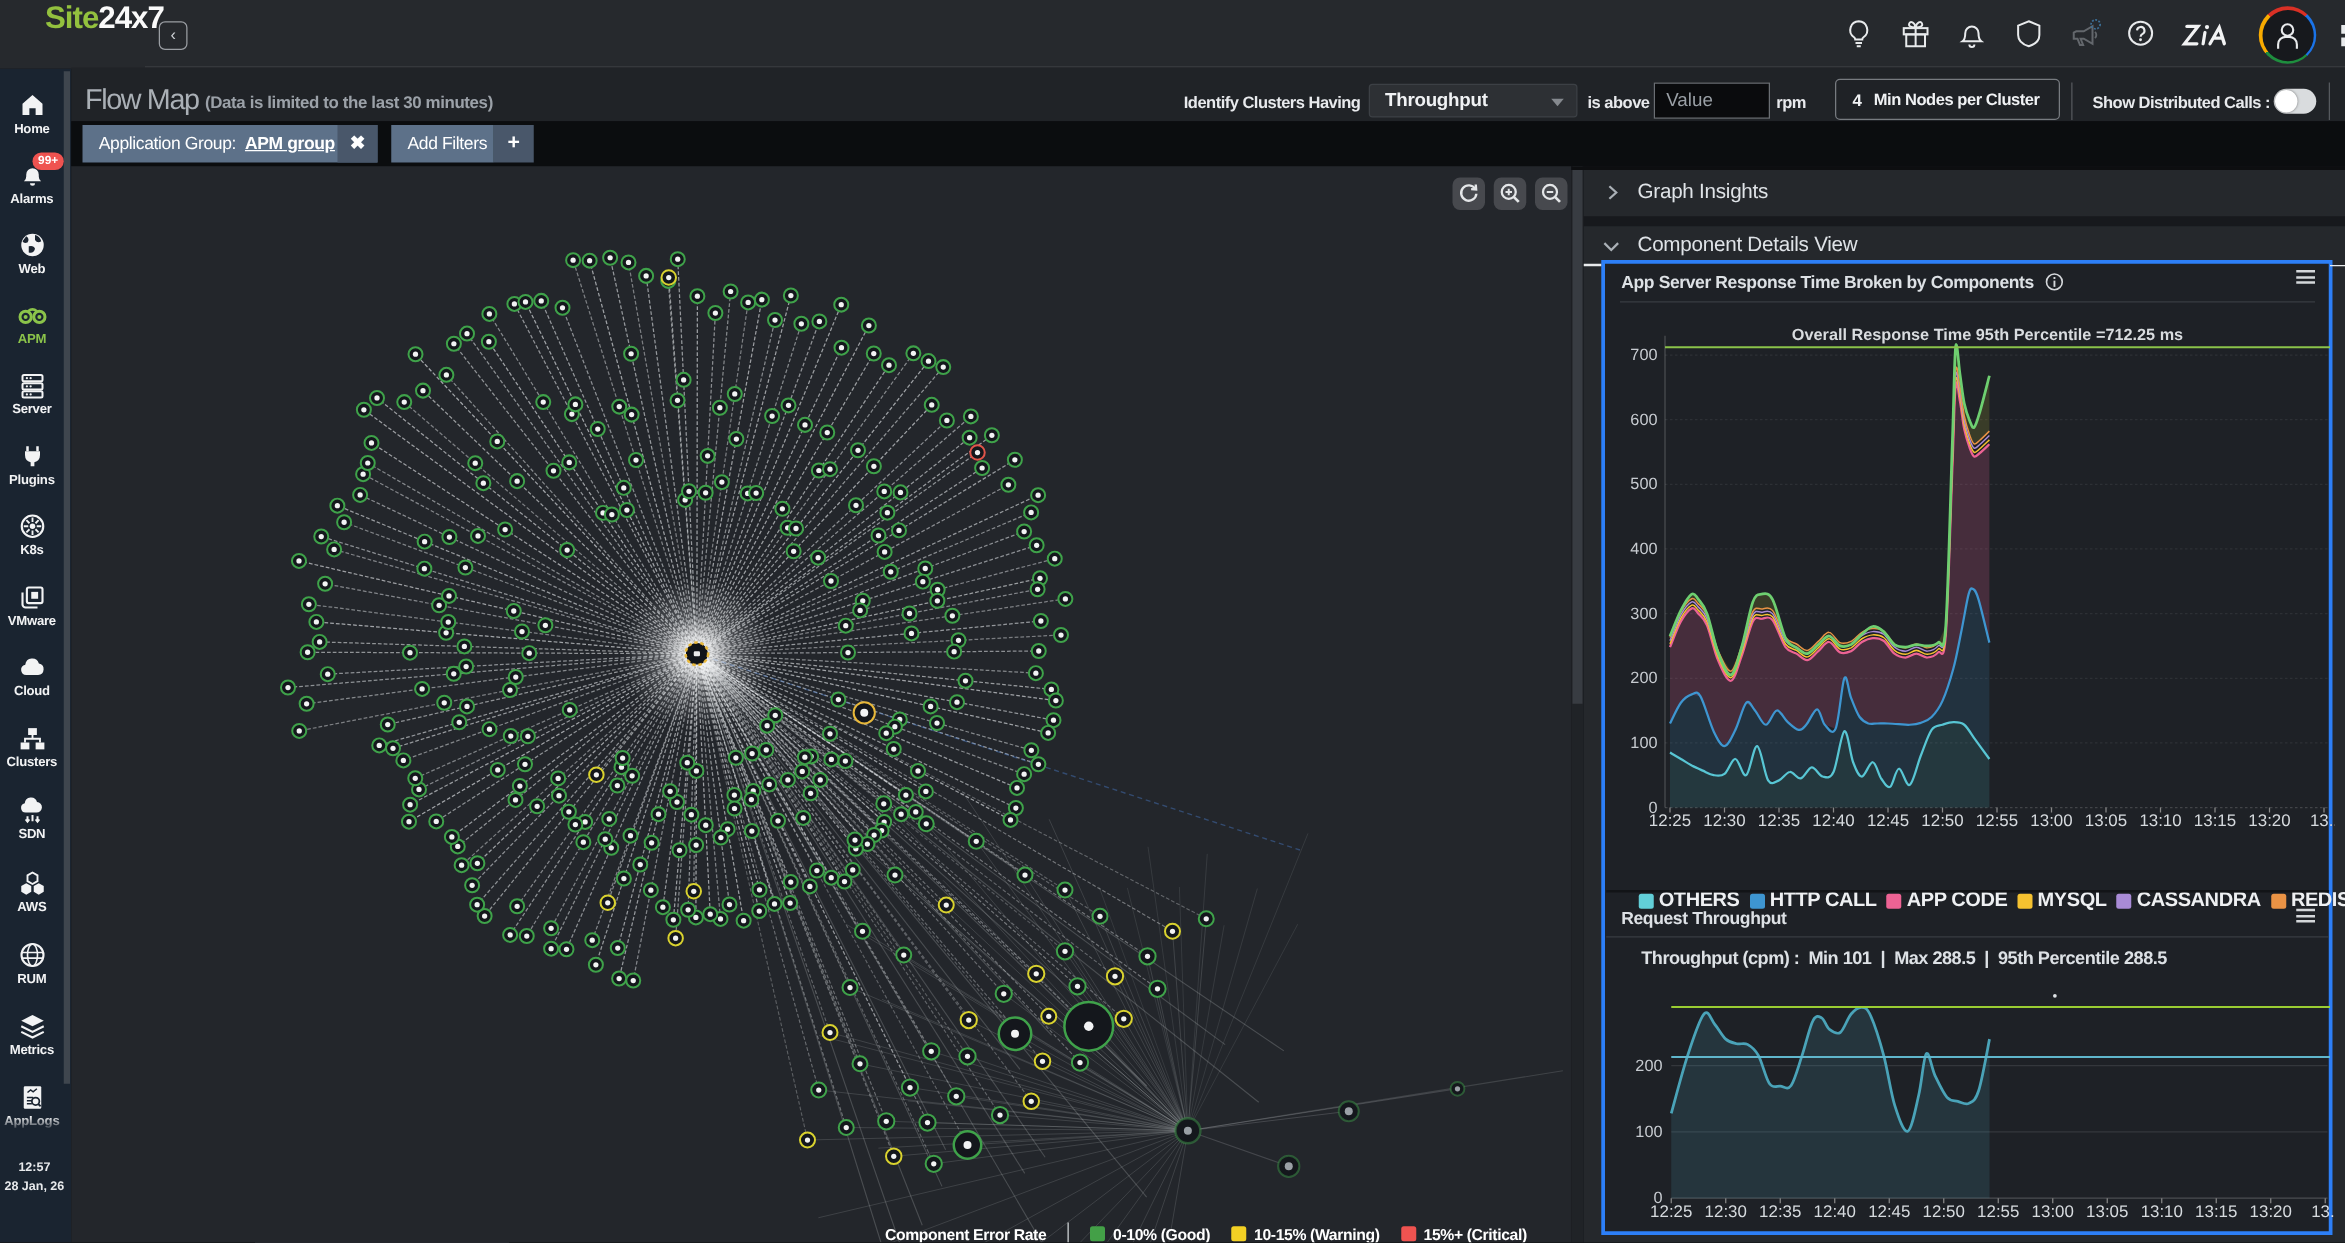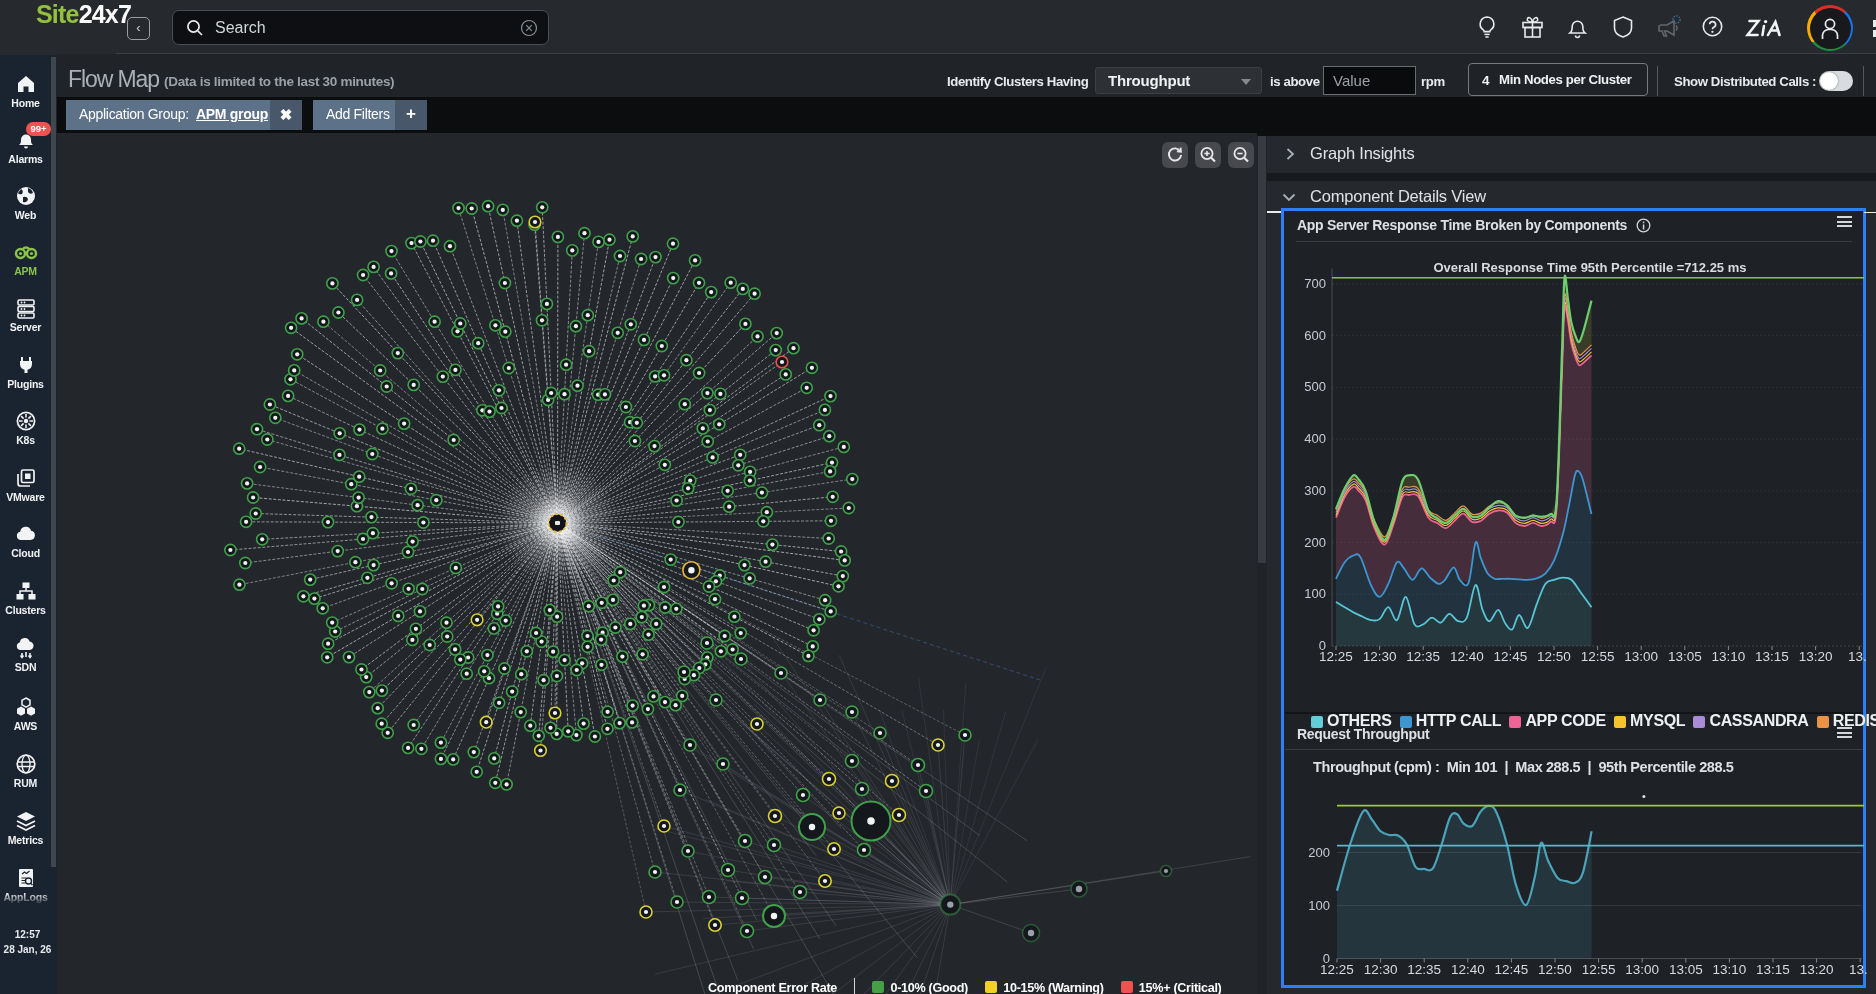--- a/index.html
+++ b/index.html
@@ -70,31 +70,20 @@
   .leg i { display:inline-block; width:12px; height:12px; border-radius:2px; vertical-align:-2px; margin-right:4px; }
   #c2sub { position:absolute; left:1313px; top:759px; font-size:14.5px; color:#dde1e5; font-weight:bold; letter-spacing:-0.4px; white-space:nowrap;}
 </style>
 </head>
 <body>
 <div id="page">
   <div class="abs" id="header"></div>
   <div class="abs" id="hdrline"></div>
   <div class="abs logo"><span class="g">Site</span><span class="w">24x7</span></div>
   <div class="abs" id="collapse">‹</div>
-  <div class="abs" id="searchbox">
-    <svg style="position:absolute;left:12px;top:7px" width="20" height="20" viewBox="0 0 20 20">
-        <circle cx="8.5" cy="8.5" r="5.6" fill="none" stroke="#e8eaec" stroke-width="1.7"></circle>
-        <line x1="12.8" y1="12.8" x2="17" y2="17" stroke="#e8eaec" stroke-width="1.7"></line>
-      </svg>
-    <span class="ph">Search</span>
-    <svg style="position:absolute;right:10px;top:8px" width="18" height="18" viewBox="0 0 18 18">
-        <circle cx="9" cy="9" r="7.5" fill="none" stroke="#8a8e93" stroke-width="1.2"></circle>
-        <path d="M6.2 6.2L11.8 11.8M11.8 6.2L6.2 11.8" stroke="#8a8e93" stroke-width="1.2"></path>
-      </svg>
-  </div>
   <svg class="hicon" style="left:1476px" width="22" height="24" viewBox="0 0 22 24">
       <path d="M11 2a7 7 0 0 1 4 12.6c-.8.6-1.2 1.2-1.2 2H8.2c0-.8-.4-1.4-1.2-2A7 7 0 0 1 11 2Z" fill="none" stroke="#e8eaec" stroke-width="1.6"></path>
       <line x1="8.4" y1="19.4" x2="13.6" y2="19.4" stroke="#e8eaec" stroke-width="1.5"></line>
       <line x1="9.4" y1="22" x2="12.6" y2="22" stroke="#e8eaec" stroke-width="1.5"></line>
     </svg>
     <svg class="hicon" style="left:1521px" width="23" height="24" viewBox="0 0 23 24">
       <rect x="2" y="7.5" width="19" height="5" fill="none" stroke="#e8eaec" stroke-width="1.6"></rect>
       <rect x="4" y="12.5" width="15" height="9.5" fill="none" stroke="#e8eaec" stroke-width="1.6"></rect>
       <line x1="11.5" y1="7.5" x2="11.5" y2="22" stroke="#e8eaec" stroke-width="1.6"></line>
       <path d="M11.5 7 C 7 7 5.5 5.5 6.5 3.5 C 7.5 1.8 10.5 2.5 11.5 7 C 12.5 2.5 15.5 1.8 16.5 3.5 C 17.5 5.5 16 7 11.5 7Z" fill="none" stroke="#e8eaec" stroke-width="1.5"></path>

